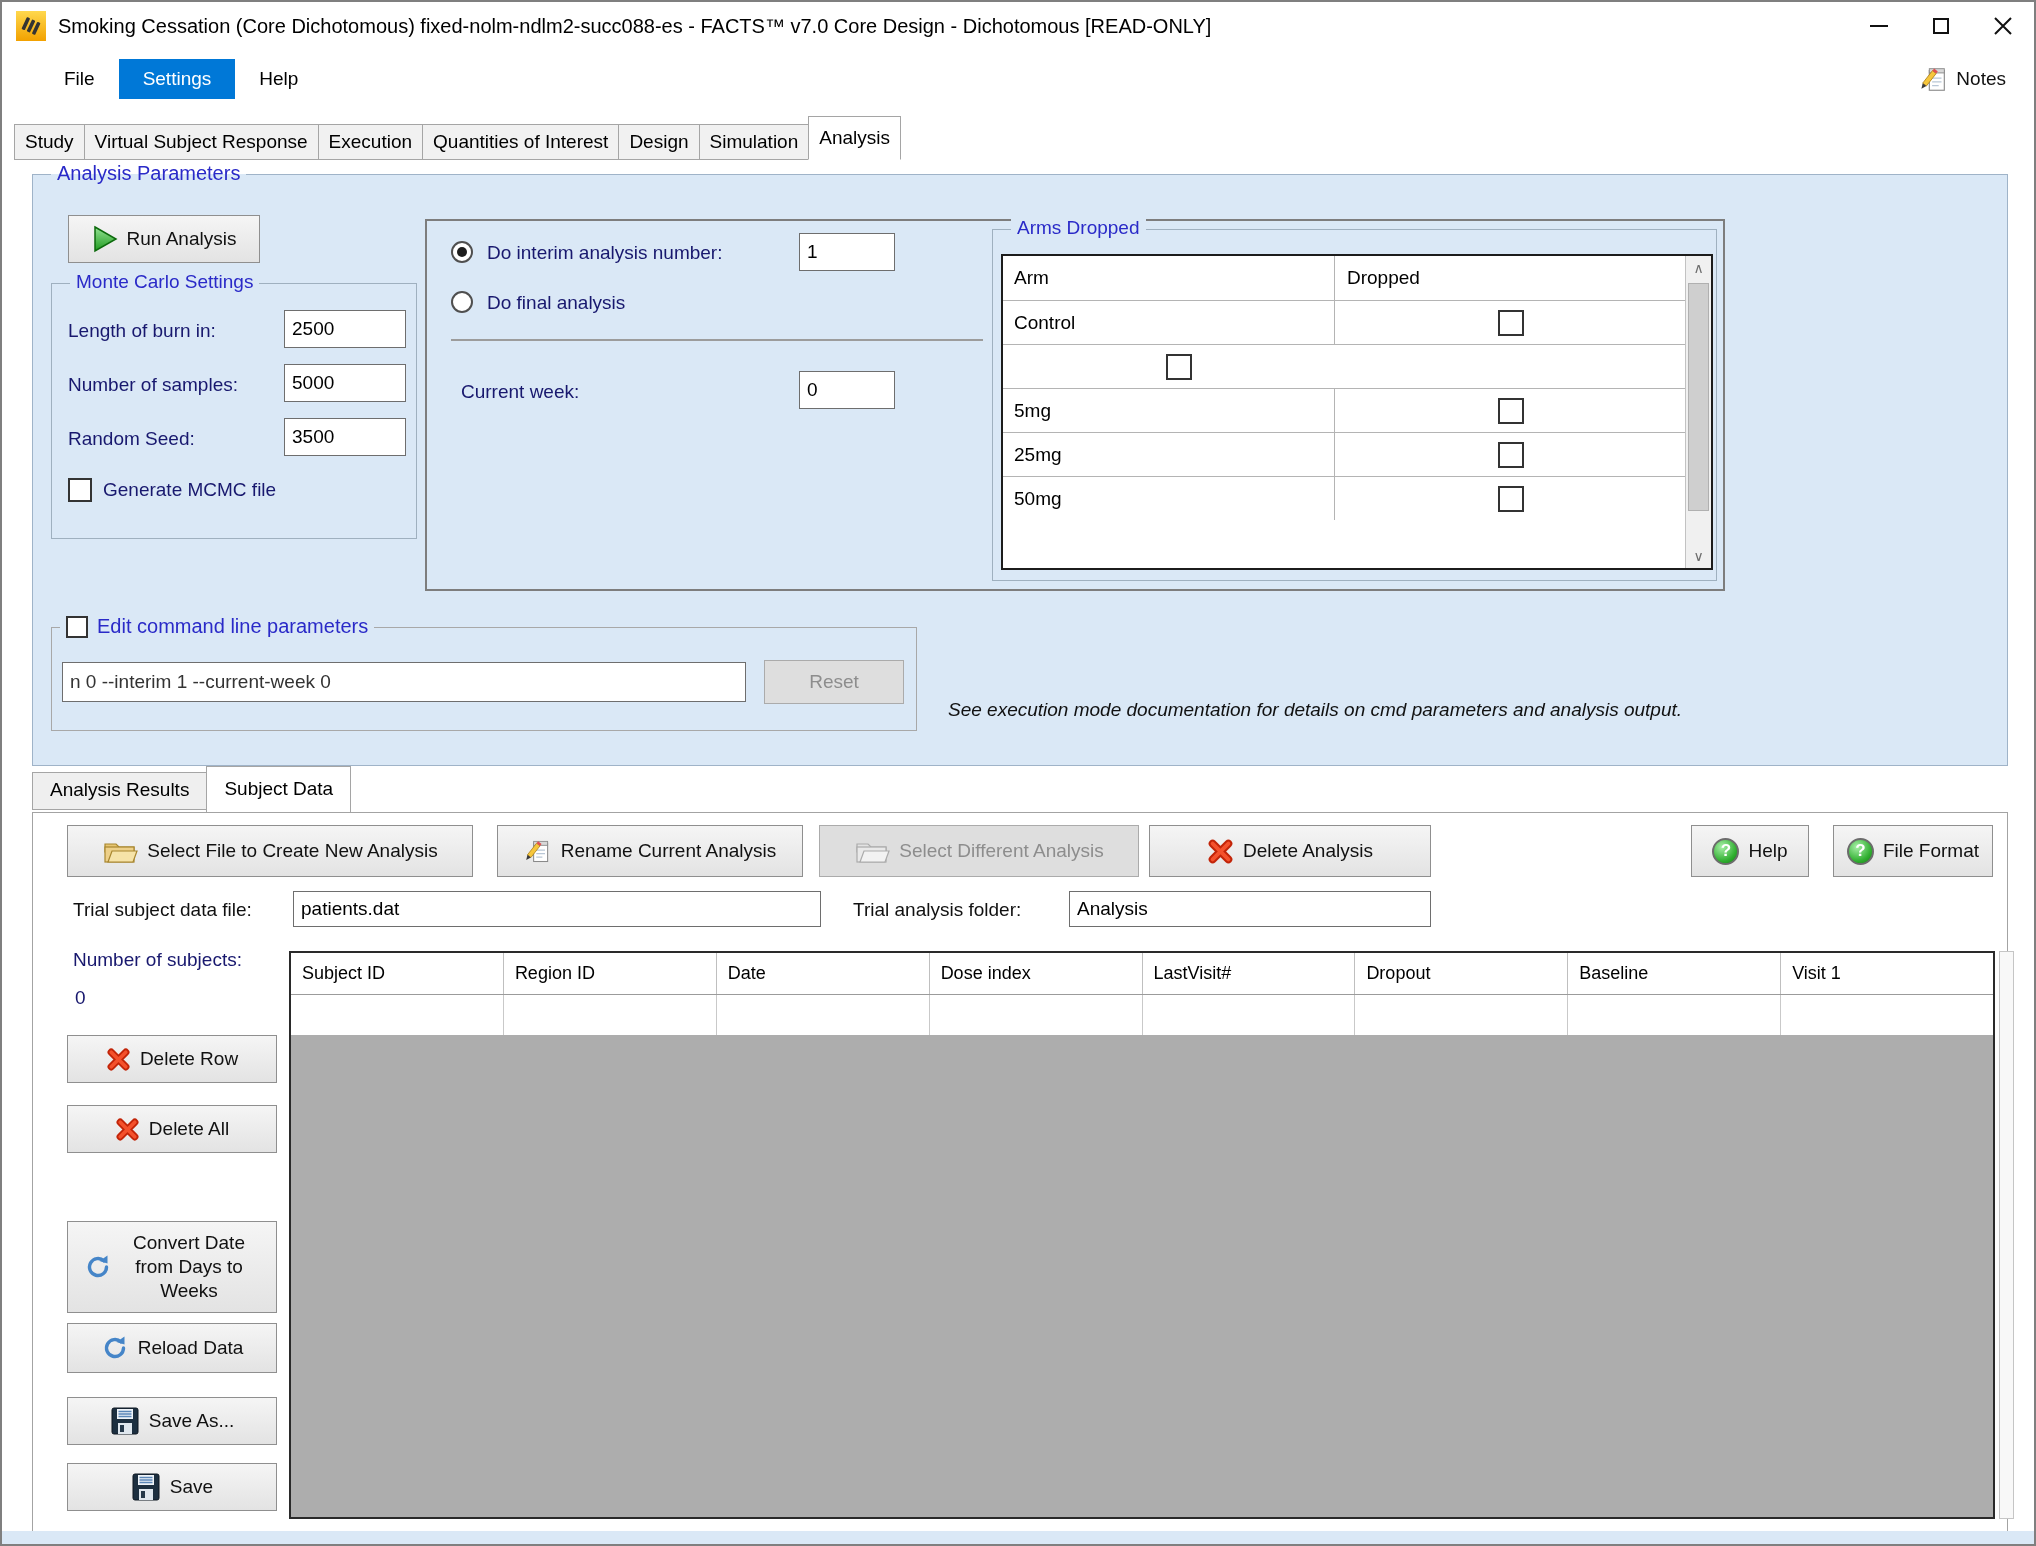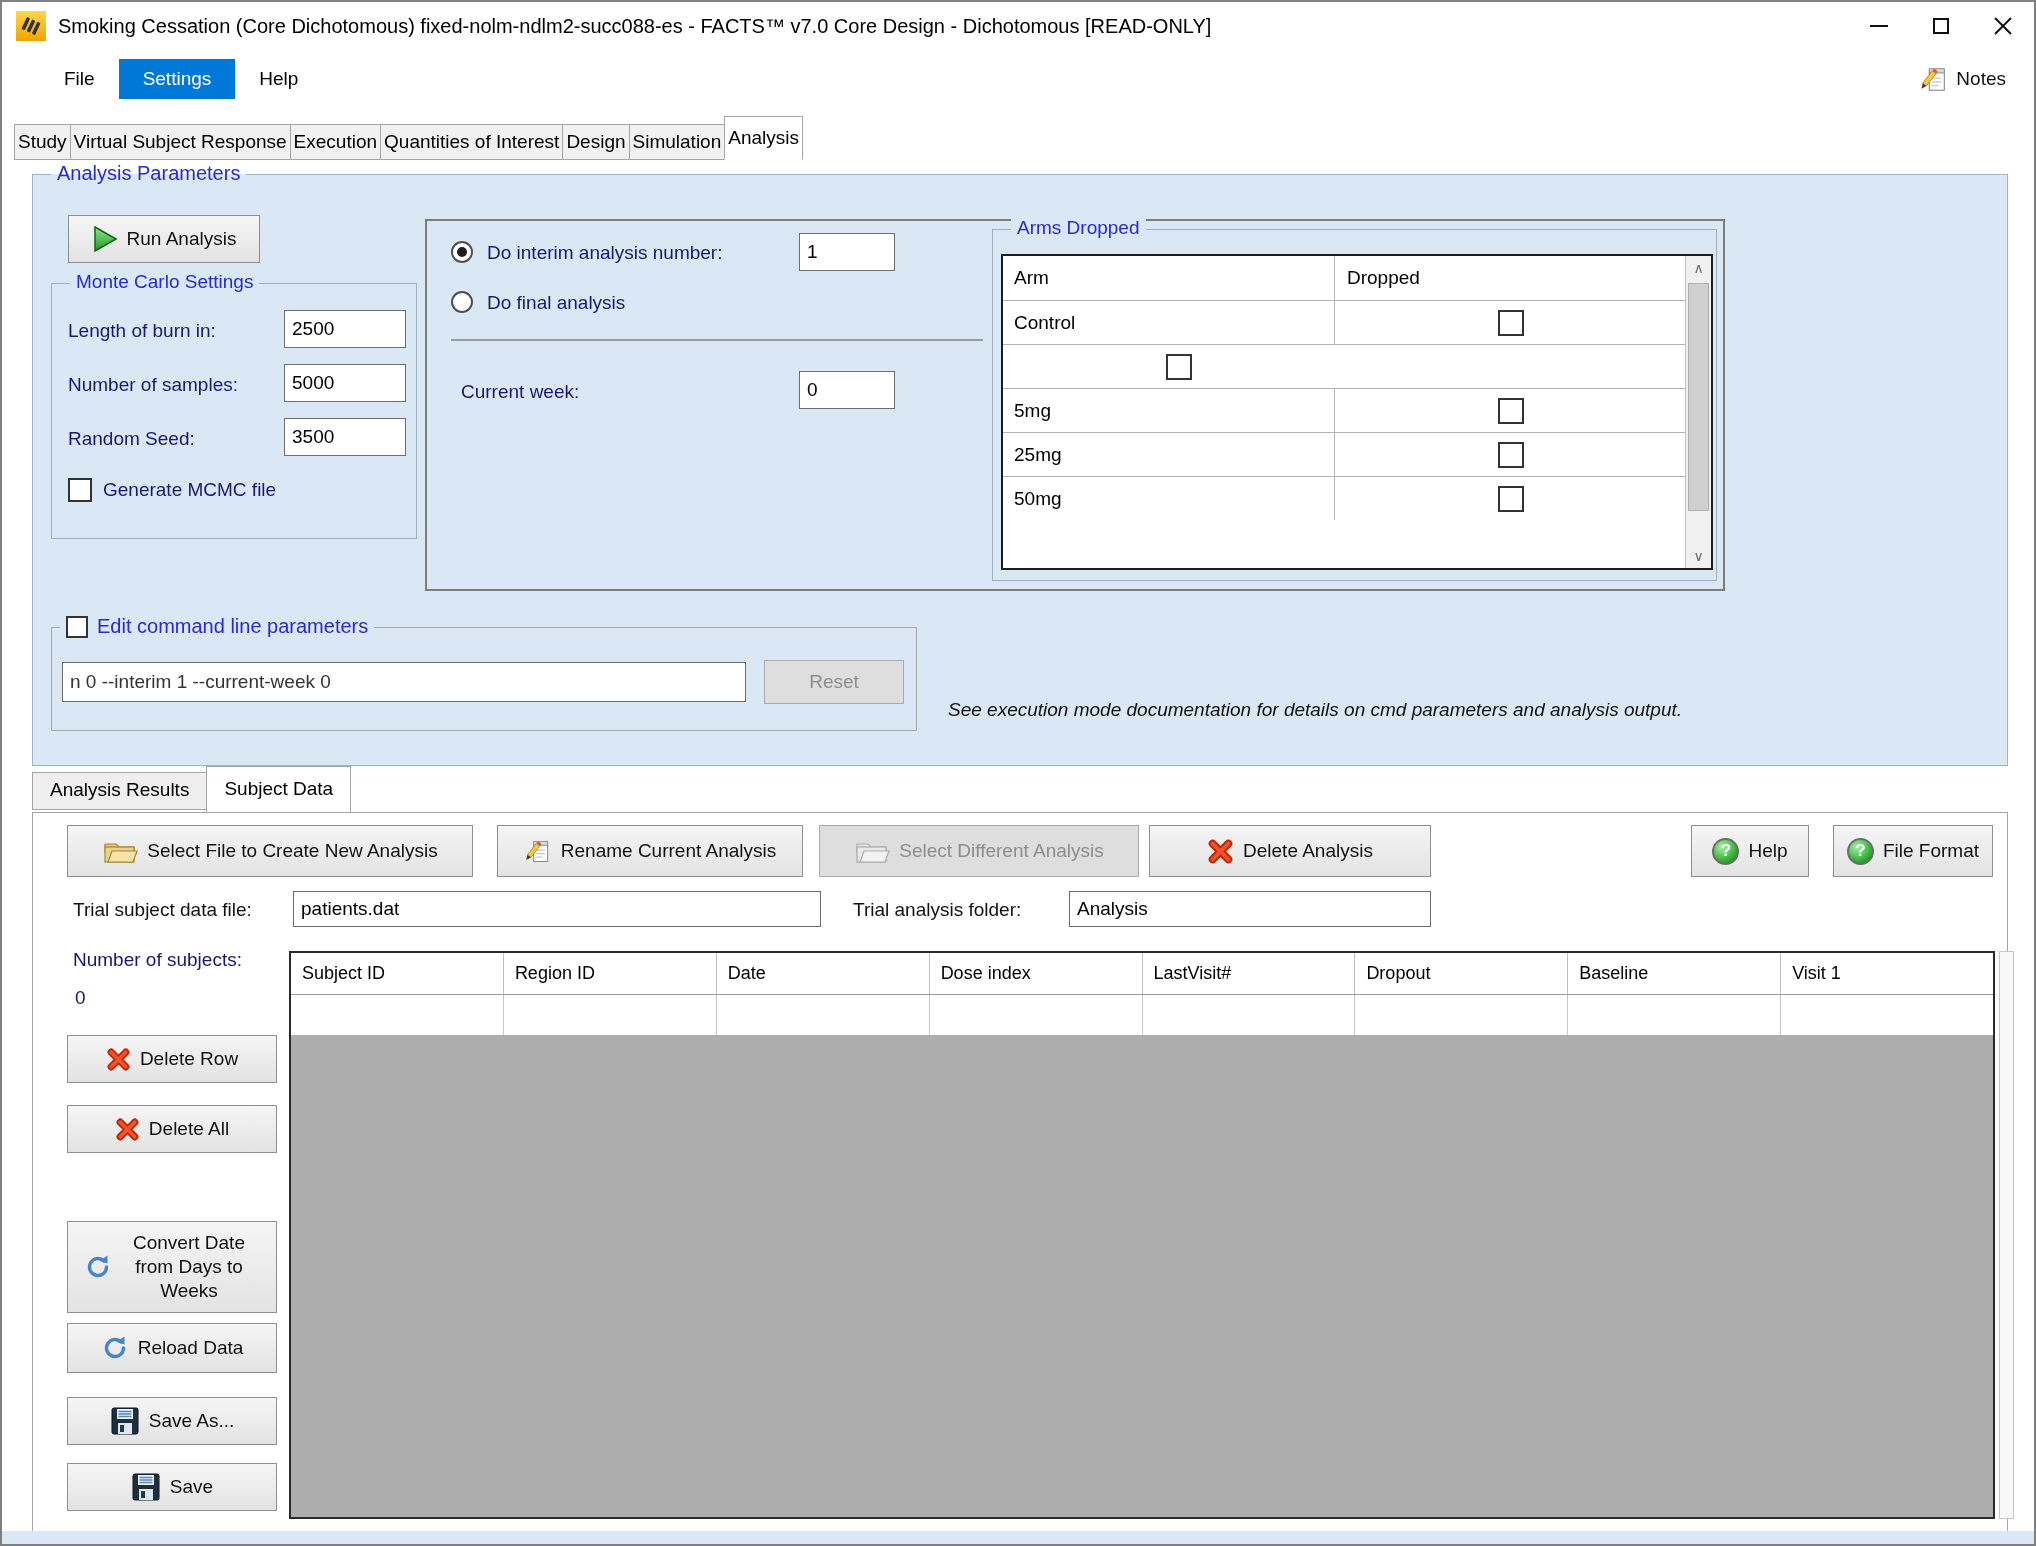--- a/index.html
+++ b/index.html
@@ -17,21 +17,21 @@
   .winbtn { width:62px; height:100%; display:flex; align-items:center; justify-content:center; }
   .glyph-min { width:18px; height:0; border-top:2px solid #111; display:block; }
   .glyph-max { width:16px; height:16px; border:2px solid #111; display:block; }
   
   .menubar { position:absolute; left:0; top:48px; right:0; height:58px; display:flex; align-items:center; padding-left:14px; background:#fff;margin-left:24px; }
   .menuitem { font-size:19px; color:#000; padding:9px 24px; }
   .menuitem.active { background:#0078d7; color:#fff; }
   .notes { margin-left:auto; margin-right:28px; display:flex; align-items:center; gap:7px; font-size:19px; color:#111; }
   
   .tabstrip { position:absolute; left:12px; top:106px; right:12px; height:52px; display:flex; align-items:flex-end; }
-  .tab { font-size:19px; color:#000; background:#f1f1f1; border:1px solid #a5a5a5; padding:6px 3px; margin-right:-1px; height:36px; white-space:nowrap; }
+  .tab { font-size:19px; color:#000; background:#f1f1f1; border:1px solid #a5a5a5; padding:6px 10px; margin-right:-1px; height:36px; white-space:nowrap; }
   .tab.active { background:#fff; height:44px; padding-top:10px; z-index:3; position:relative; border-bottom:1px solid #fff; }
   
   .gbox { position:absolute; border:1px solid #9fb3c8; background:#dae8f6; }
   .gbox > .legend { position:absolute; top:-13px; left:18px; padding:0 6px; font-size:20px; color:#2a2ac8; background:#dae8f6; white-space:nowrap; display:flex; align-items:center; gap:9px; }
   .gbox.outer > .legend { background:linear-gradient(to bottom, #ffffff 50%, #dae8f6 50%); }
   .lbl { position:absolute; font-size:19px; color:#18186e; white-space:nowrap; }
   .lbl.black { color:#111; }
   
   .btn { position:absolute; display:flex; align-items:center; justify-content:center; gap:9px;
          background:linear-gradient(#f5f5f5,#e3e3e3); border:1px solid #8f8f8f; font-size:19px; color:#111; text-align:center; }

